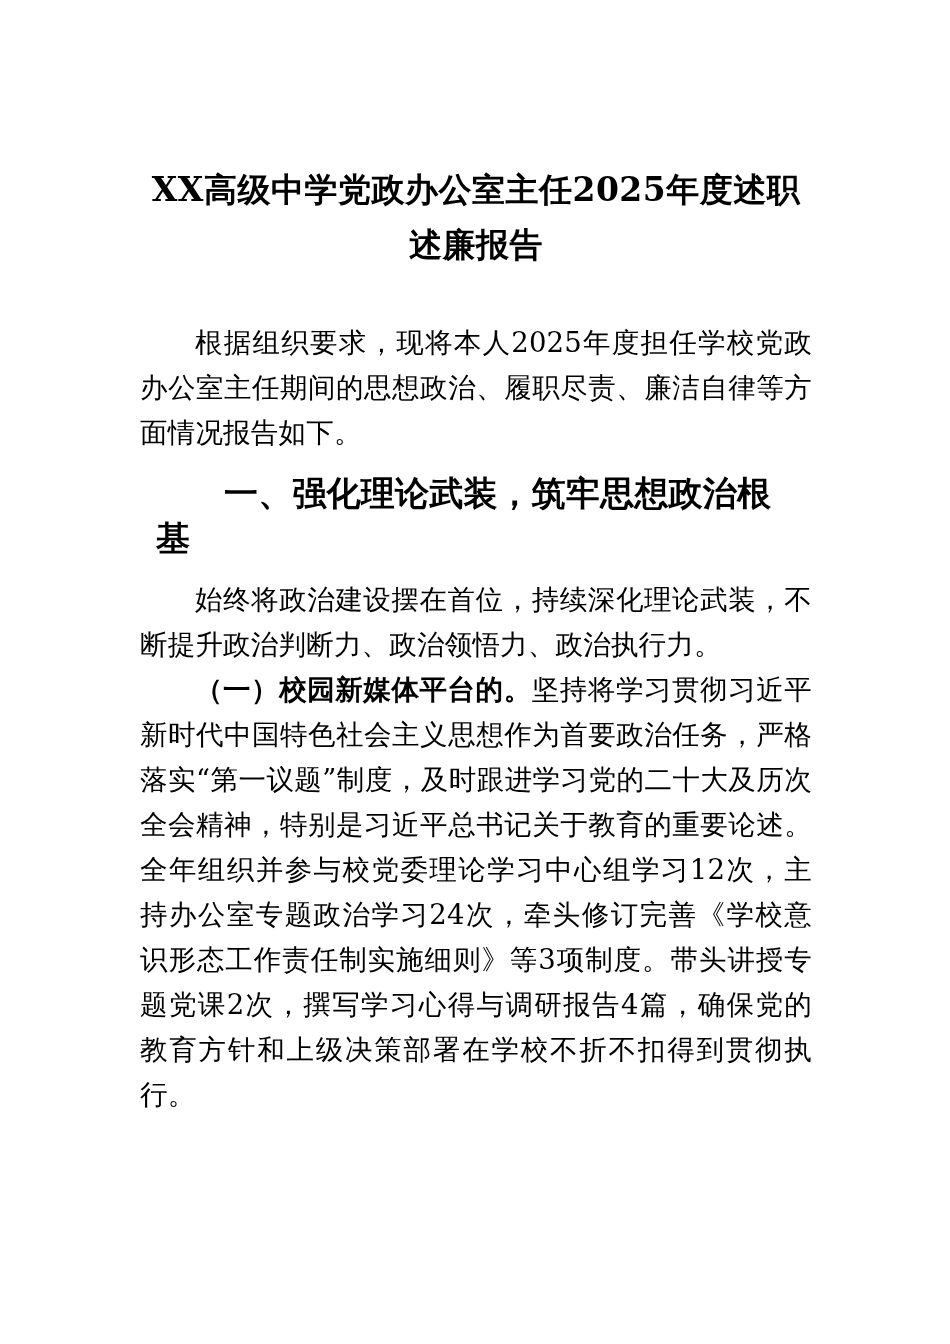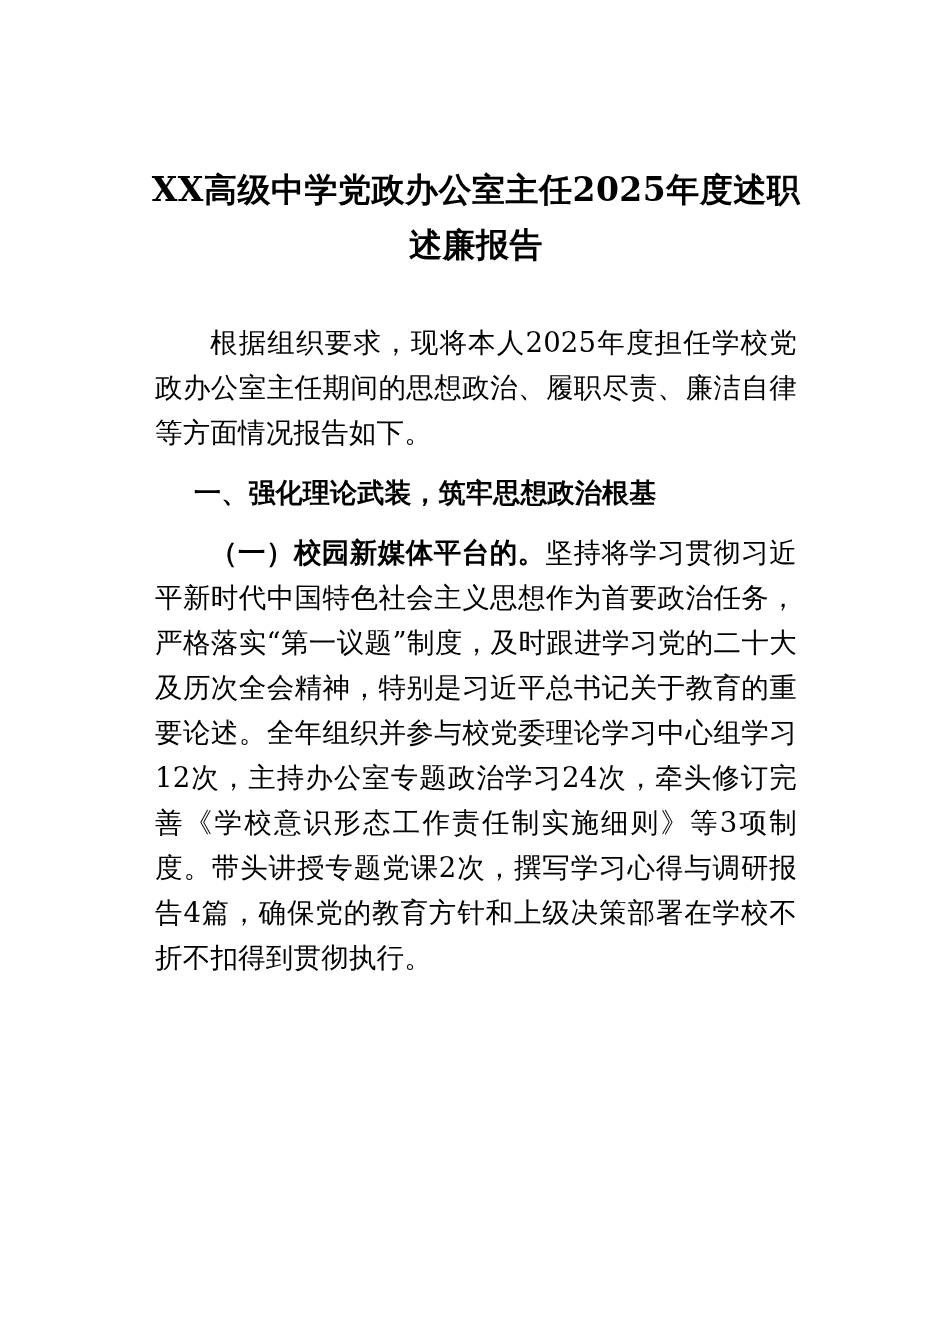--- a/index.html
+++ b/index.html
@@ -36,37 +36,37 @@
     margin: 0;
     padding-top: 162px;
     letter-spacing: 0.5px;
     word-break: break-all;
   }
   
   .para {
     font-family: "DejaVu Serif", "Liberation Serif", serif;
     font-size: 27.5px;
     line-height: 45px;
-    margin: 15px;
+    margin: 0;
     text-align: justify;
     text-justify: inter-character;
     text-indent: 2em;
     word-break: break-all;
     letter-spacing: 0.2px;
   }
   .para.first {
     margin-top: 48px;
   }
   
   .section-heading {
     font-family: "DejaVu Sans", "Liberation Sans", sans-serif;
-    font-size: 27px;
+    font-size: 34px;
     line-height: 45px;
     font-weight: bold;
-    margin: 0;
+    margin: 16px;
     text-indent: 2em;
     word-break: break-all;
     letter-spacing: 0.2px;
   }
   
   .lead {
     font-weight: bold;
   }
   .heavy {
     font-weight: 600;
@@ -77,18 +77,19 @@
 
 <div class="page">
   <div class="content">
 
     <h1 class="doc-title"><span>XX高级中学党政办公室主任2025年度述</span><span>职述廉报告</span></h1>
 
     <p class="para first">根据组织要求，现将本人2025年度担任学校党政办公室主任期间的思想政治、履职尽责、廉洁自律等方面情况报告如下。</p>
 
     <p class="section-heading">一、强化理论武装，筑牢思想政治根基</p>
 
+    <p class="para">始终将政治建设摆在首位，持续深化理论武装，不断提升政治判断力、政治领悟力、政治执行力。</p>
 
     <p class="para"><span class="lead">（一）校园新媒体平台的。</span><span>坚持将学习贯彻习近平新时代中国特色社会主义思想作为首要政治任务，严格落实“第一议题”制度，及时跟进学习党的二十大及历次全会精神，特别是习近平总书记关于教育的重要论述。全年组织并参与校党委理论学习中心组学习12次，主持办公室专题政治学习24次，牵头修订完善《学校意识形态工作责任制实施细则》等3项制度。带头讲授专题党课2次，撰写学习心得与调研报告4篇，确保党的教育方针和上级决策部署在学校不折不扣得到贯彻执行。</span></p>
 
 
   </div>
 </div>
 
 </body></html>

